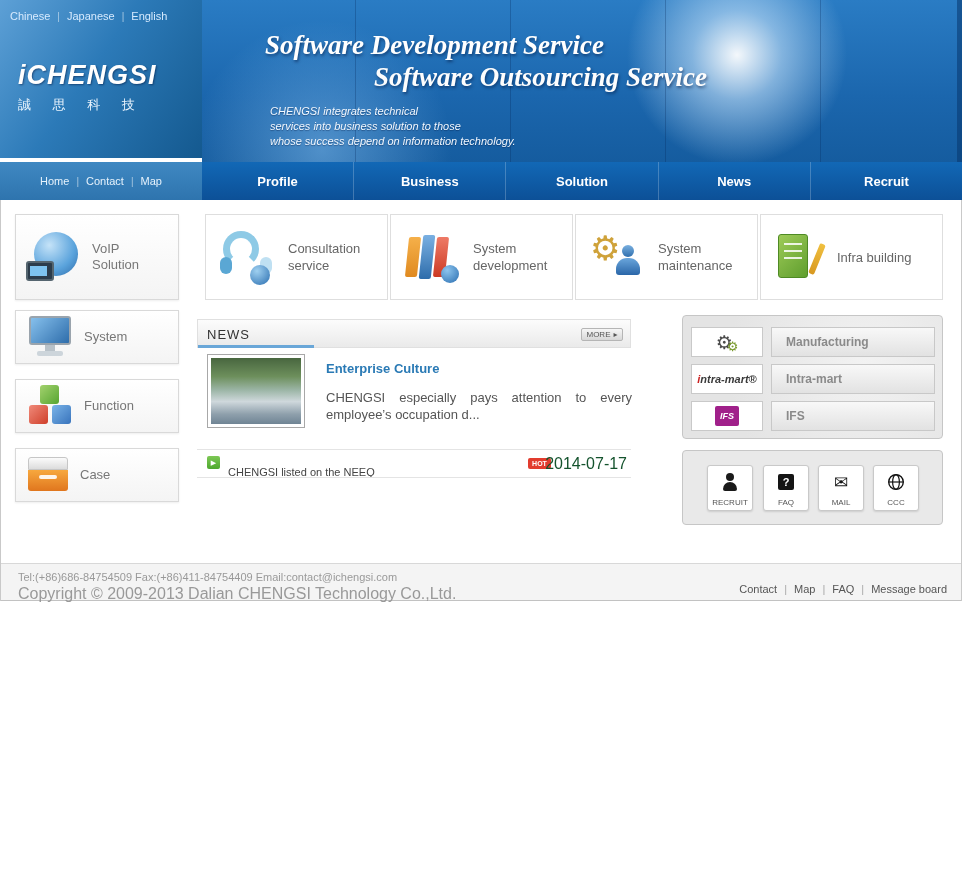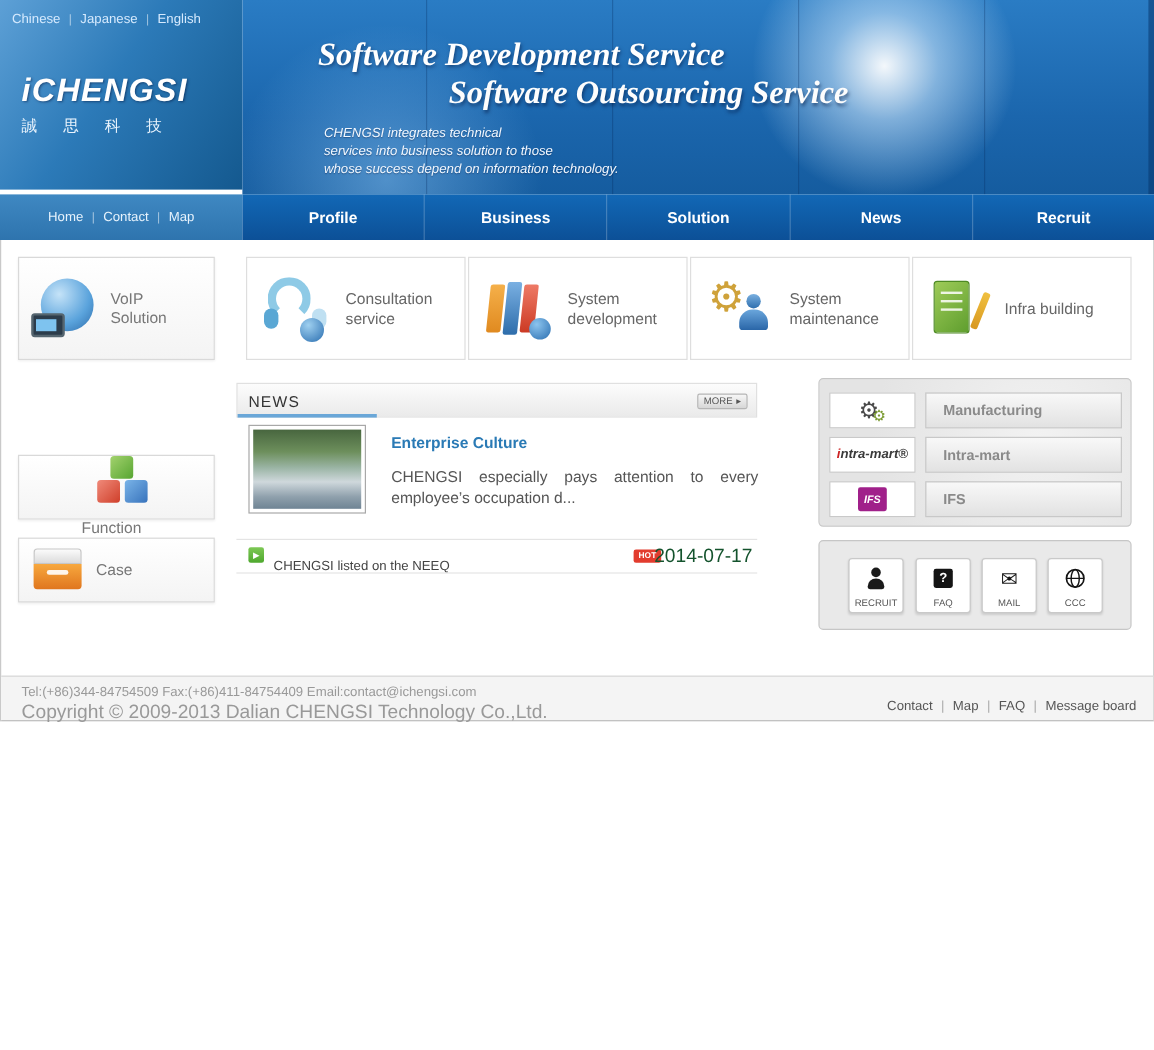--- a/index.html
+++ b/index.html
@@ -49,21 +49,21 @@
   
   .frame { position:absolute; left:0; top:200px; width:962px; height:401px;
     border:1px solid #c9c9c9; border-top:none; pointer-events:none; }
 
   
   .side-box { position:absolute; left:15px; width:164px; background:linear-gradient(180deg,#ffffff,#f4f4f4);
     border:1px solid #d9d9d9; box-shadow:0 1px 2px rgba(0,0,0,.07);
     display:flex; align-items:center; padding-left:10px; gap:10px; cursor:pointer; }
   .sb-voip { top:214px; height:86px; }
   .sb-system { top:310px; height:54px; }
-  .sb-function { top:379px; height:54px;flex-direction:column; }
+  .sb-function { top:379px; height:54px; }
   .sb-case { top:448px; height:54px; }
   .side-label { font-size:13px; color:#777; width:68px; line-height:16px; }
 
   
   .voip-icon { position:relative; width:56px; height:56px; flex:none; }
   .voip-globe { position:absolute; left:8px; top:3px; width:44px; height:44px; border-radius:50%;
     background:radial-gradient(circle at 35% 30%, #c5e3f8, #5aa3dc 60%, #2c6aa8); }
   .voip-monitor { position:absolute; left:0; bottom:4px; width:28px; height:20px;
     background:#2c3c4b; border:2px solid #55656f; border-radius:3px; }
   .voip-screen { position:absolute; left:4px; bottom:9px; width:17px; height:10px; background:#7ec3ef; }
@@ -244,20 +244,28 @@
   <div class="frame"></div>
 
   <div class="side-box sb-voip">
     <span class="voip-icon">
       <span class="voip-globe"></span>
         <span class="voip-monitor"></span>
         <span class="voip-screen"></span>
     </span>
     <span class="side-label">VoIP Solution</span>
   </div>
+  <div class="side-box sb-system">
+    <span class="system-icon">
+      <span class="sys-screen"></span>
+        <span class="sys-neck"></span>
+        <span class="sys-base"></span>
+    </span>
+    <span class="side-label">System</span>
+  </div>
   <div class="side-box sb-function">
     <span class="function-icon">
       <span class="cube cube-green"></span>
         <span class="cube cube-red"></span>
         <span class="cube cube-blue"></span>
     </span>
     <span class="side-label">Function</span>
   </div>
   <div class="side-box sb-case">
     <span class="case-icon">
@@ -379,20 +387,20 @@
             <circle cx="9" cy="9" r="7.3" fill="none" stroke="#141414" stroke-width="1.4"></circle>
             <ellipse cx="9" cy="9" rx="3.4" ry="7.3" fill="none" stroke="#141414" stroke-width="1.2"></ellipse>
             <line x1="1.7" y1="9" x2="16.3" y2="9" stroke="#141414" stroke-width="1.2"></line>
           </svg>
       </span>
       <span class="quick-label">CCC</span>
     </a>
   </div>
 
   <div class="footer">
-    <div class="footer-line1">Tel:(+86)344-84754509 Fax:(+86)411-84754409 Email:contact@ichengsi.com</div>
+    <div class="footer-line1">Tel:(+86)686-84754509 Fax:(+86)411-84754409 Email:contact@ichengsi.com</div>
     <div class="footer-line2">Copyright © 2009-2013 Dalian CHENGSI Technology Co.,Ltd.</div>
     <div class="footer-links">
       <a>Contact</a><span class="fsep"></span><a>Map</a><span class="fsep"></span><a>FAQ</a><span class="fsep"></span><a>Message board</a>
     </div>
   </div>
 
 </div>
 
 </body></html>

